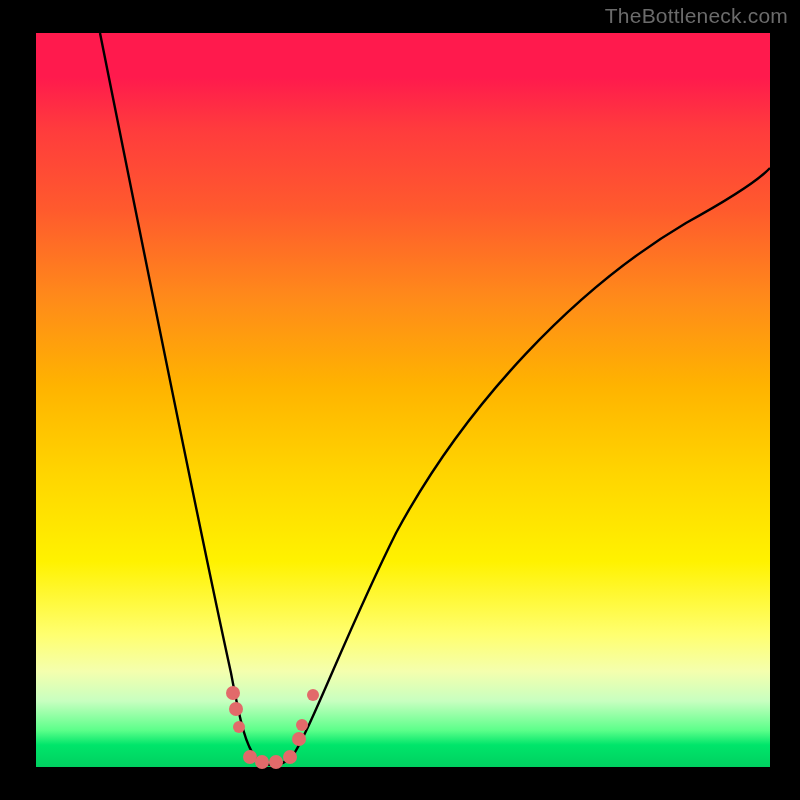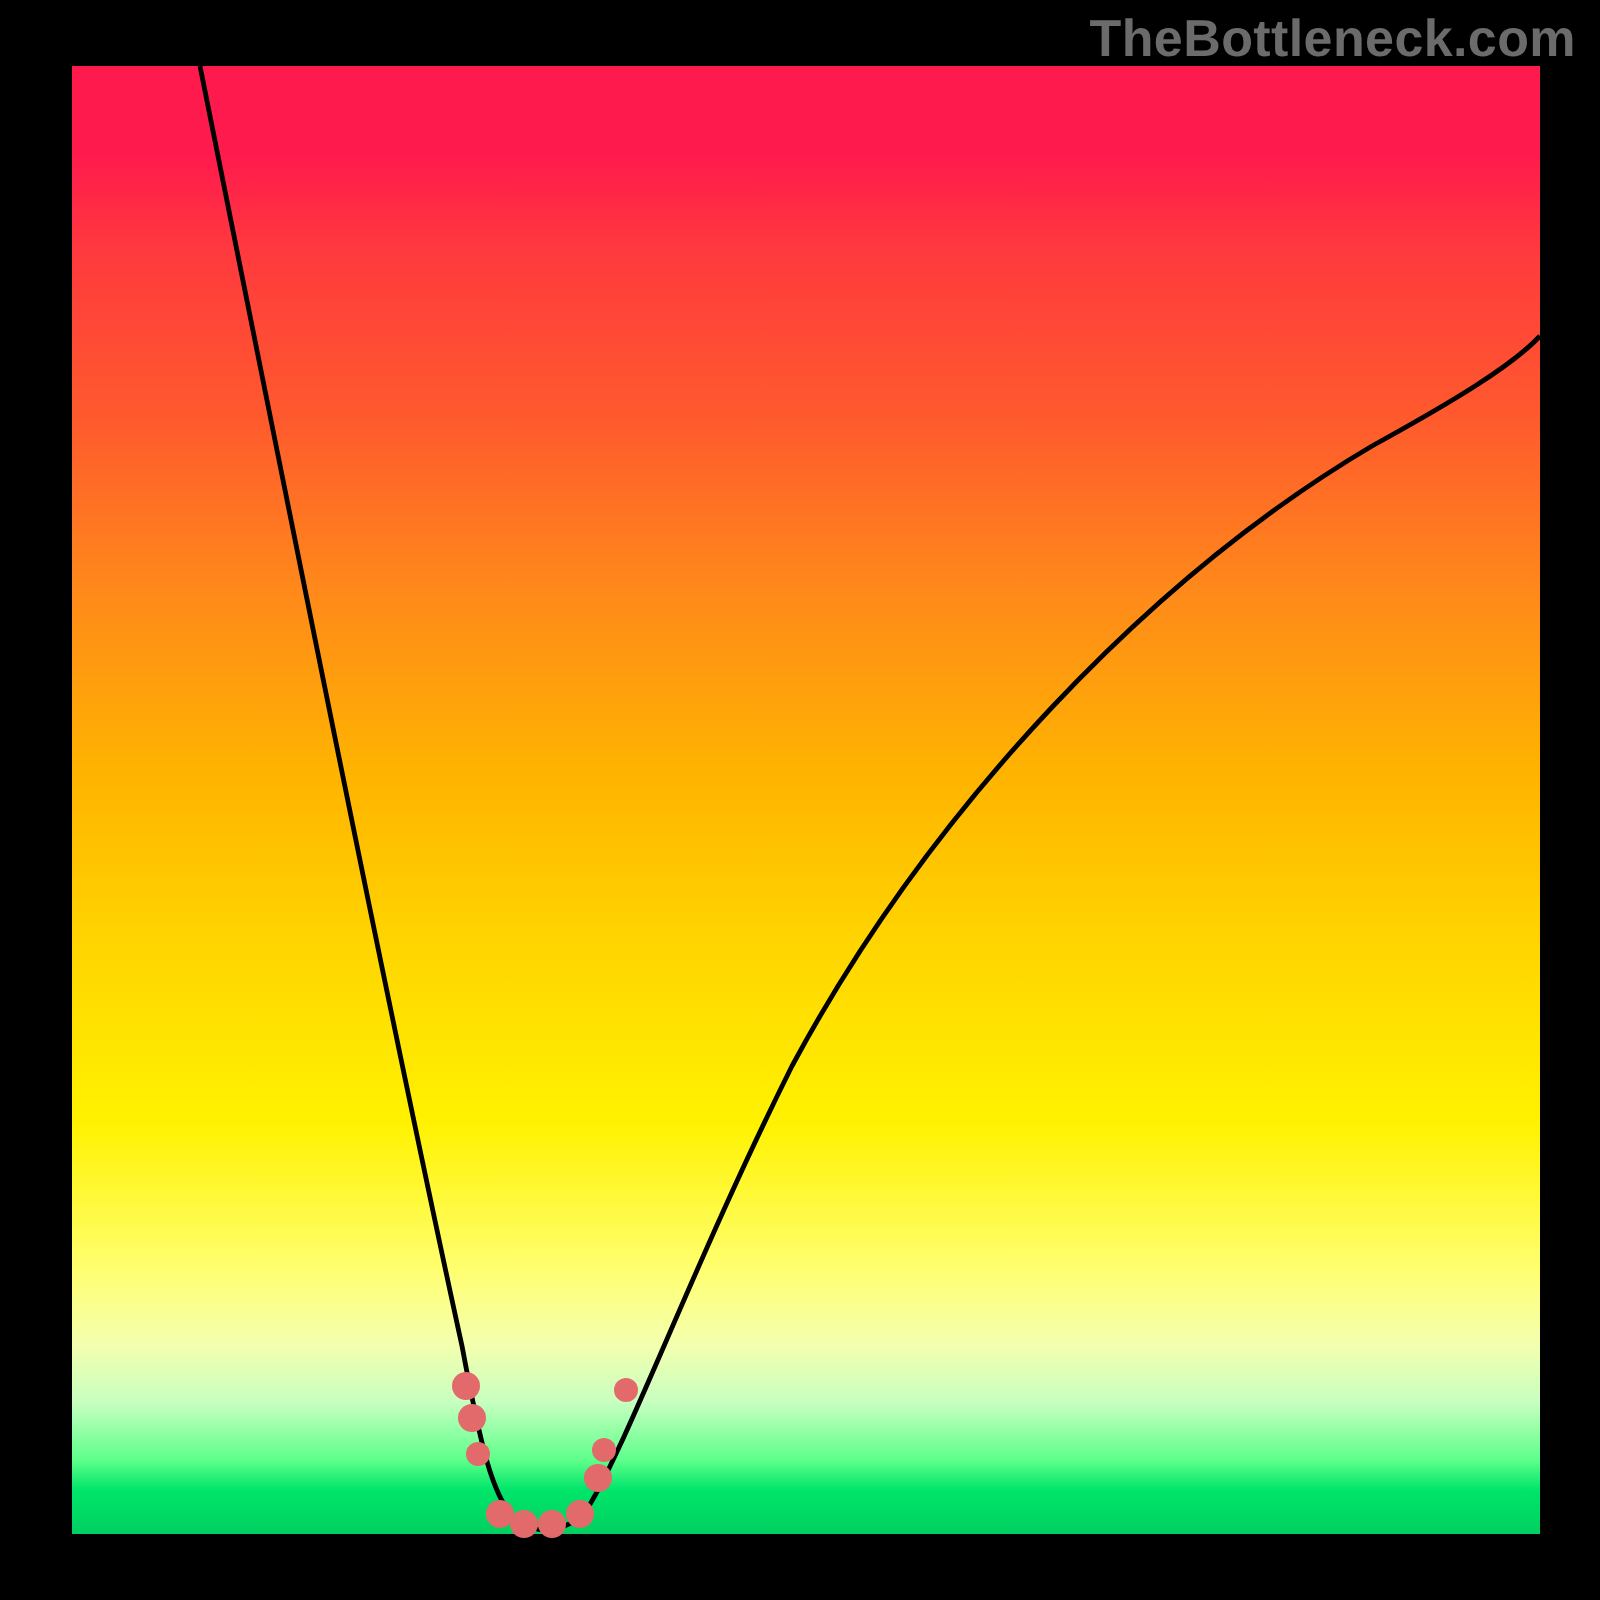--- a/index.html
+++ b/index.html
@@ -41,23 +41,23 @@
       #5cff8a 95%,
       #00e56a 97%,
       #00d060 100%
     );
   }
   .watermark {
     position: absolute;
     top: 4px;
     right: 12px;
     color: #6b6b6b;
-    font-size: 26px;
+    font-size: 21px;
     letter-spacing: 0.2px;
-    font-weight: 700;
+    font-weight: 400;
   }
   svg.curves {
     position: absolute;
     left: 0;
     top: 0;
     width: 734px;
     height: 734px;
     overflow: visible;
   }
 </style>

